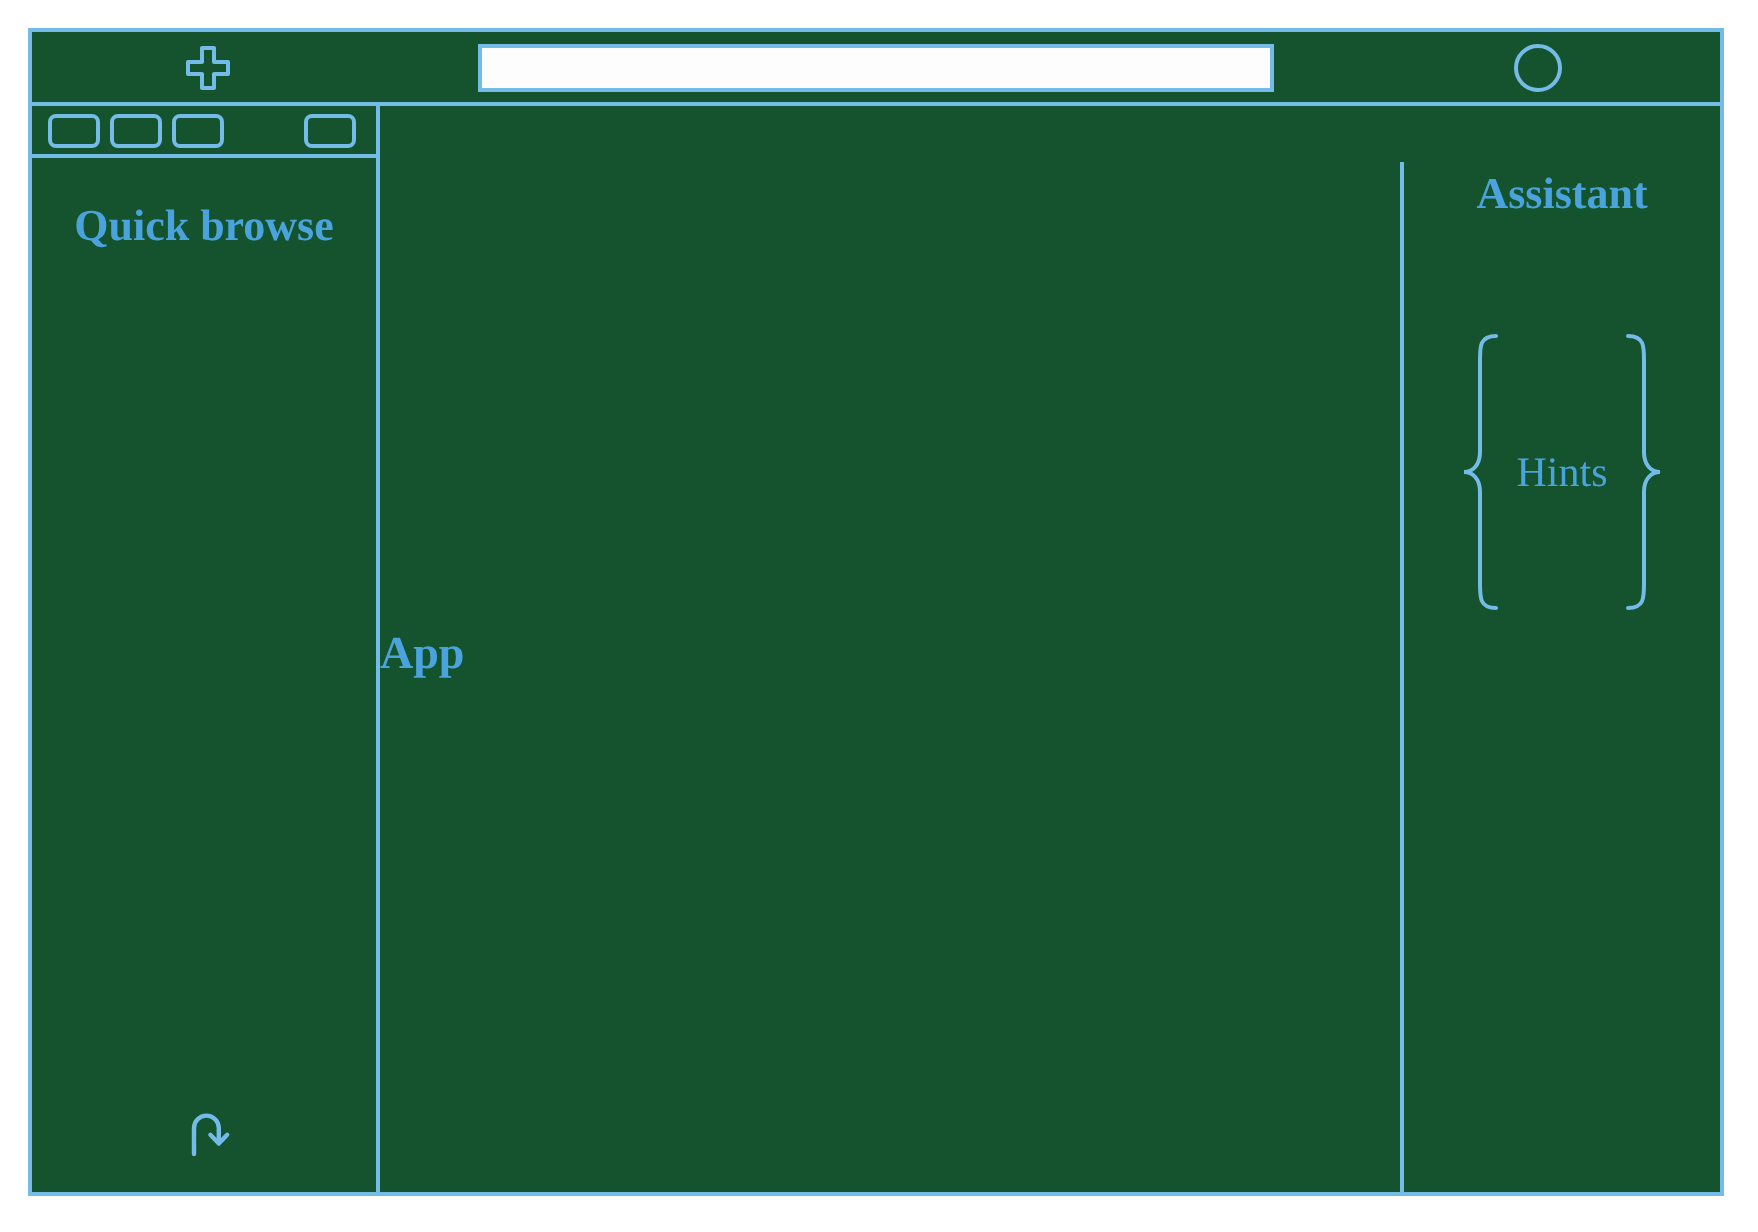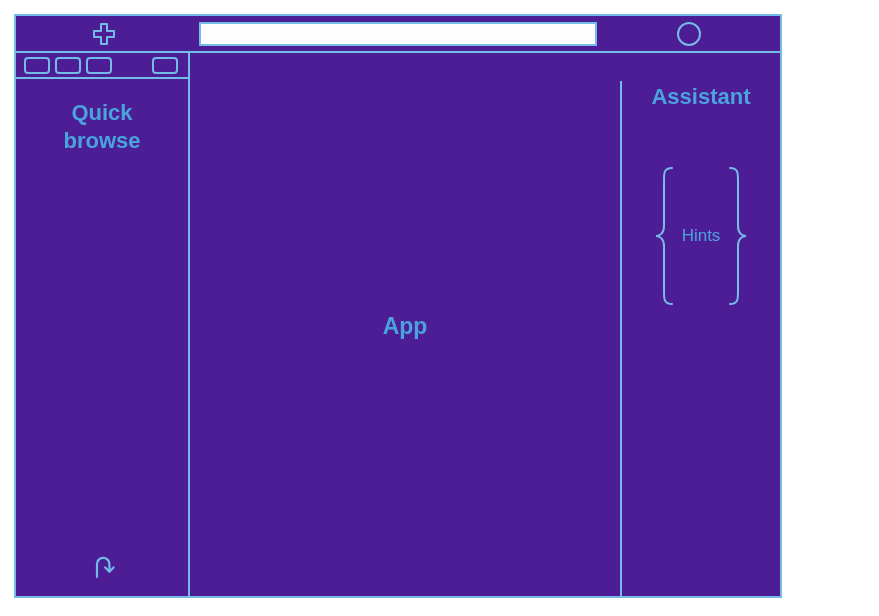--- a/index.html
+++ b/index.html
@@ -12,25 +12,26 @@
     height: 616px;
     font-family: "Liberation Sans", sans-serif;
     overflow: hidden;
   }
 
   
   .wireframe {
     position: absolute;
     left: 14px;
     top: 14px;
-    width: 768px;
+    width: 848px;
     height: 584px;
     box-sizing: border-box;
     border: 2px solid #74bbe8;
-    background: #4c1d95;
+    background: #14532d;
+    font-family: Liberation Serif, serif;
   }
 
   
   .topbar {
     position: absolute;
     left: 0;
     top: 0;
     right: 0;
     height: 37px;
     box-sizing: border-box;
@@ -152,21 +153,21 @@
     display: block;
   }
 
   
   .apppanel {
     flex: 1 1 auto;
     box-sizing: border-box;
     border-right: 2px solid #74bbe8;
     display: flex;
     align-items: center;
-    justify-content: center;
+    justify-content: flex-start;
     margin-top: 28px;
   }
   .app-label {
     color: #4aa3dd;
     font-size: 23px;
     font-weight: bold;
     position: relative;
     top: -12px;
   }
 
@@ -194,21 +195,21 @@
     justify-content: center;
     height: 140px;
   }
   .brace {
     display: block;
     height: 140px;
     width: 22px;
   }
   .hints-label {
     color: #4aa3dd;
-    font-size: 17px;
+    font-size: 21px;
     font-weight: normal;
     padding: 0 7px;
   }
 </style>
 </head>
 <body>
 
 <div class="wireframe">
 
   <div class="topbar">

